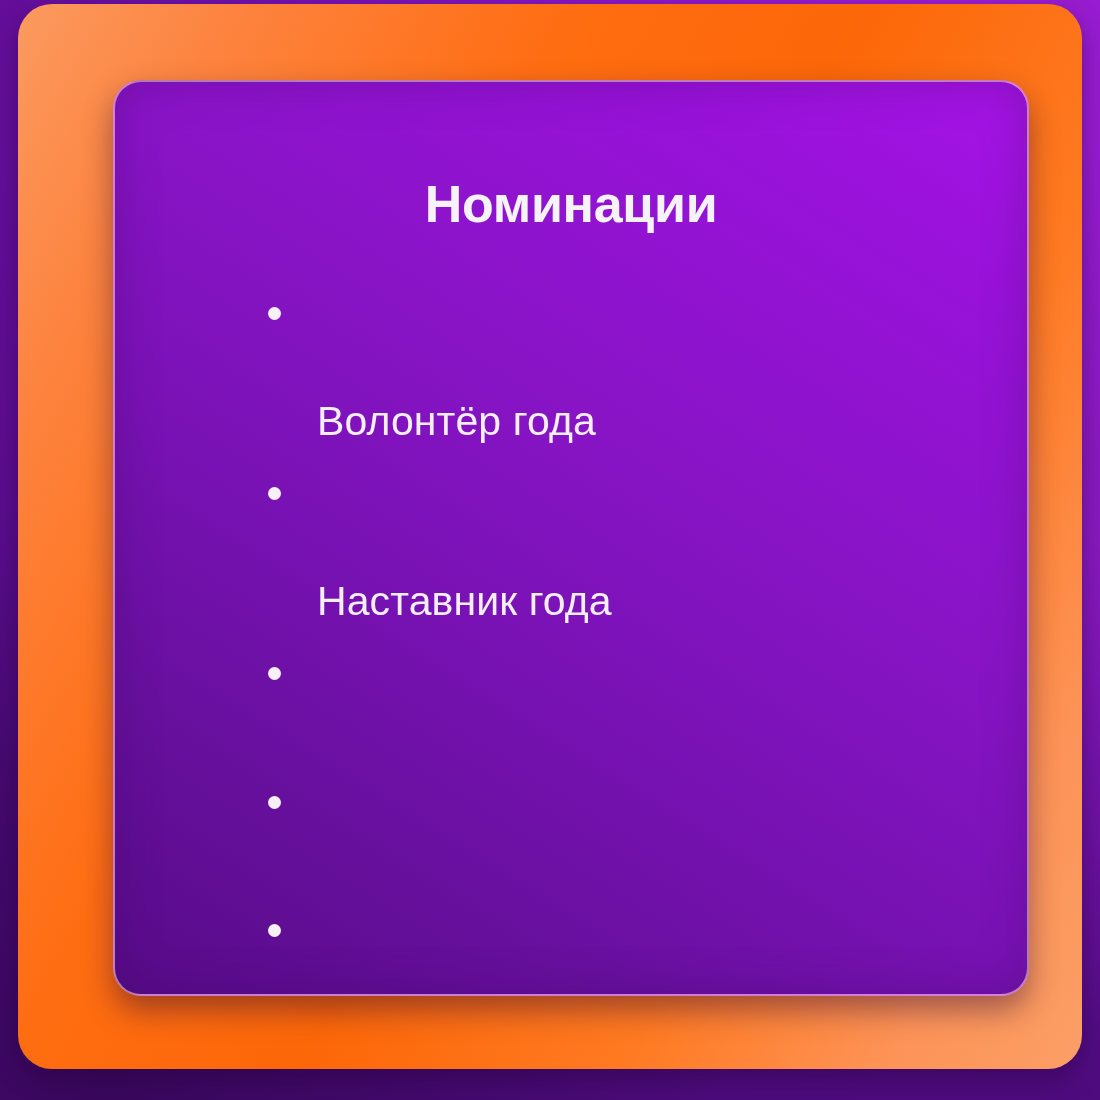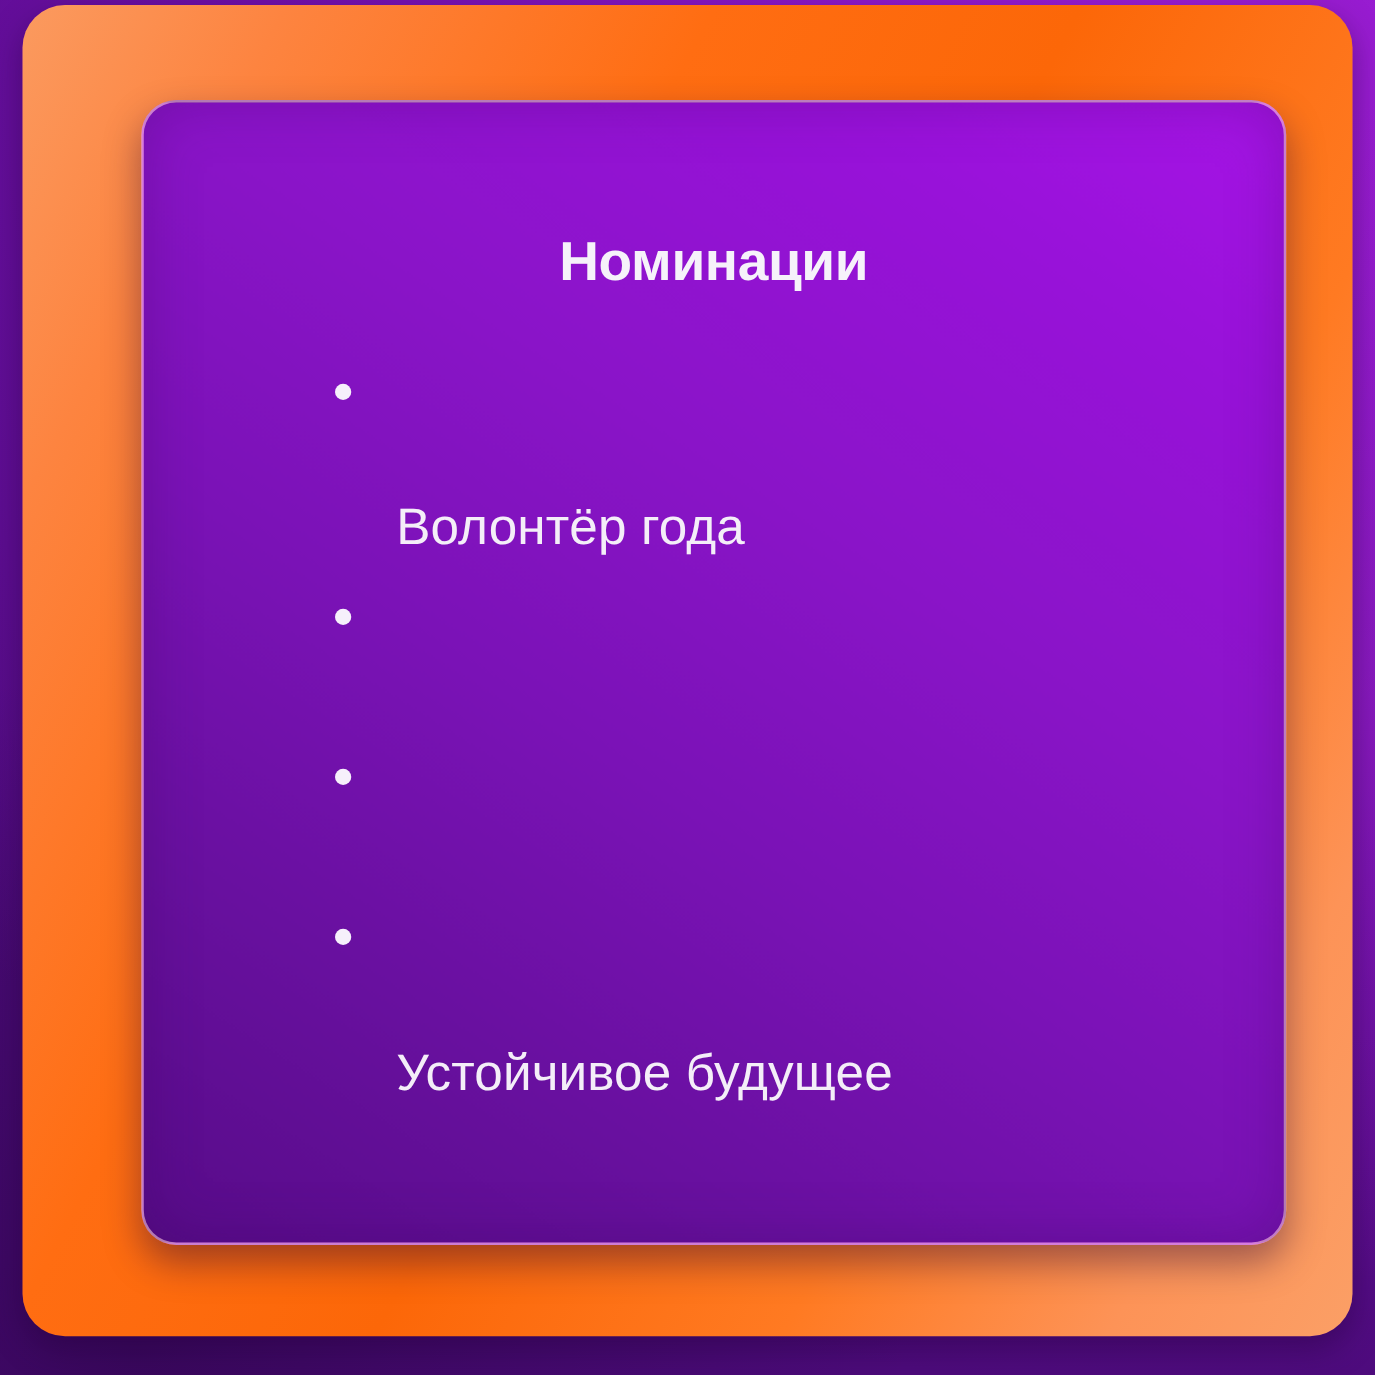--- a/index.html
+++ b/index.html
@@ -79,24 +79,24 @@
   .card-inner {
     position: absolute;
     inset: 0;
     padding: 0;
   }
 
   .title {
     position: absolute;
     left: 0;
     right: 0;
-    top: 105px;
+    top: 95px;
     text-align: center;
     color: #f6f2fa;
-    font-size: 44px;
+    font-size: 52px;
     line-height: 1.05;
     font-weight: 800;
     letter-spacing: -0.3px;
   }
 
   .nominations-list {
     position: absolute;
     left: 146px;
     top: 209px;
     right: 30px;
@@ -144,20 +144,24 @@
 
         <div class="title">Номинации</div>
 
         <ul class="nominations-list">
 
           <li class="nom-item">
             <span class="nom-bullet"></span>
             <span>Волонтёр года</span>
           </li>
 
+          <li class="nom-item">
+            <span class="nom-bullet"></span>
+            <span>Наставник года</span>
+          </li>
 
           <li class="nom-item">
             <span class="nom-bullet"></span>
           </li>
 
           <li class="nom-item">
             <span class="nom-bullet"></span>
           </li>
 
           <li class="nom-item">

